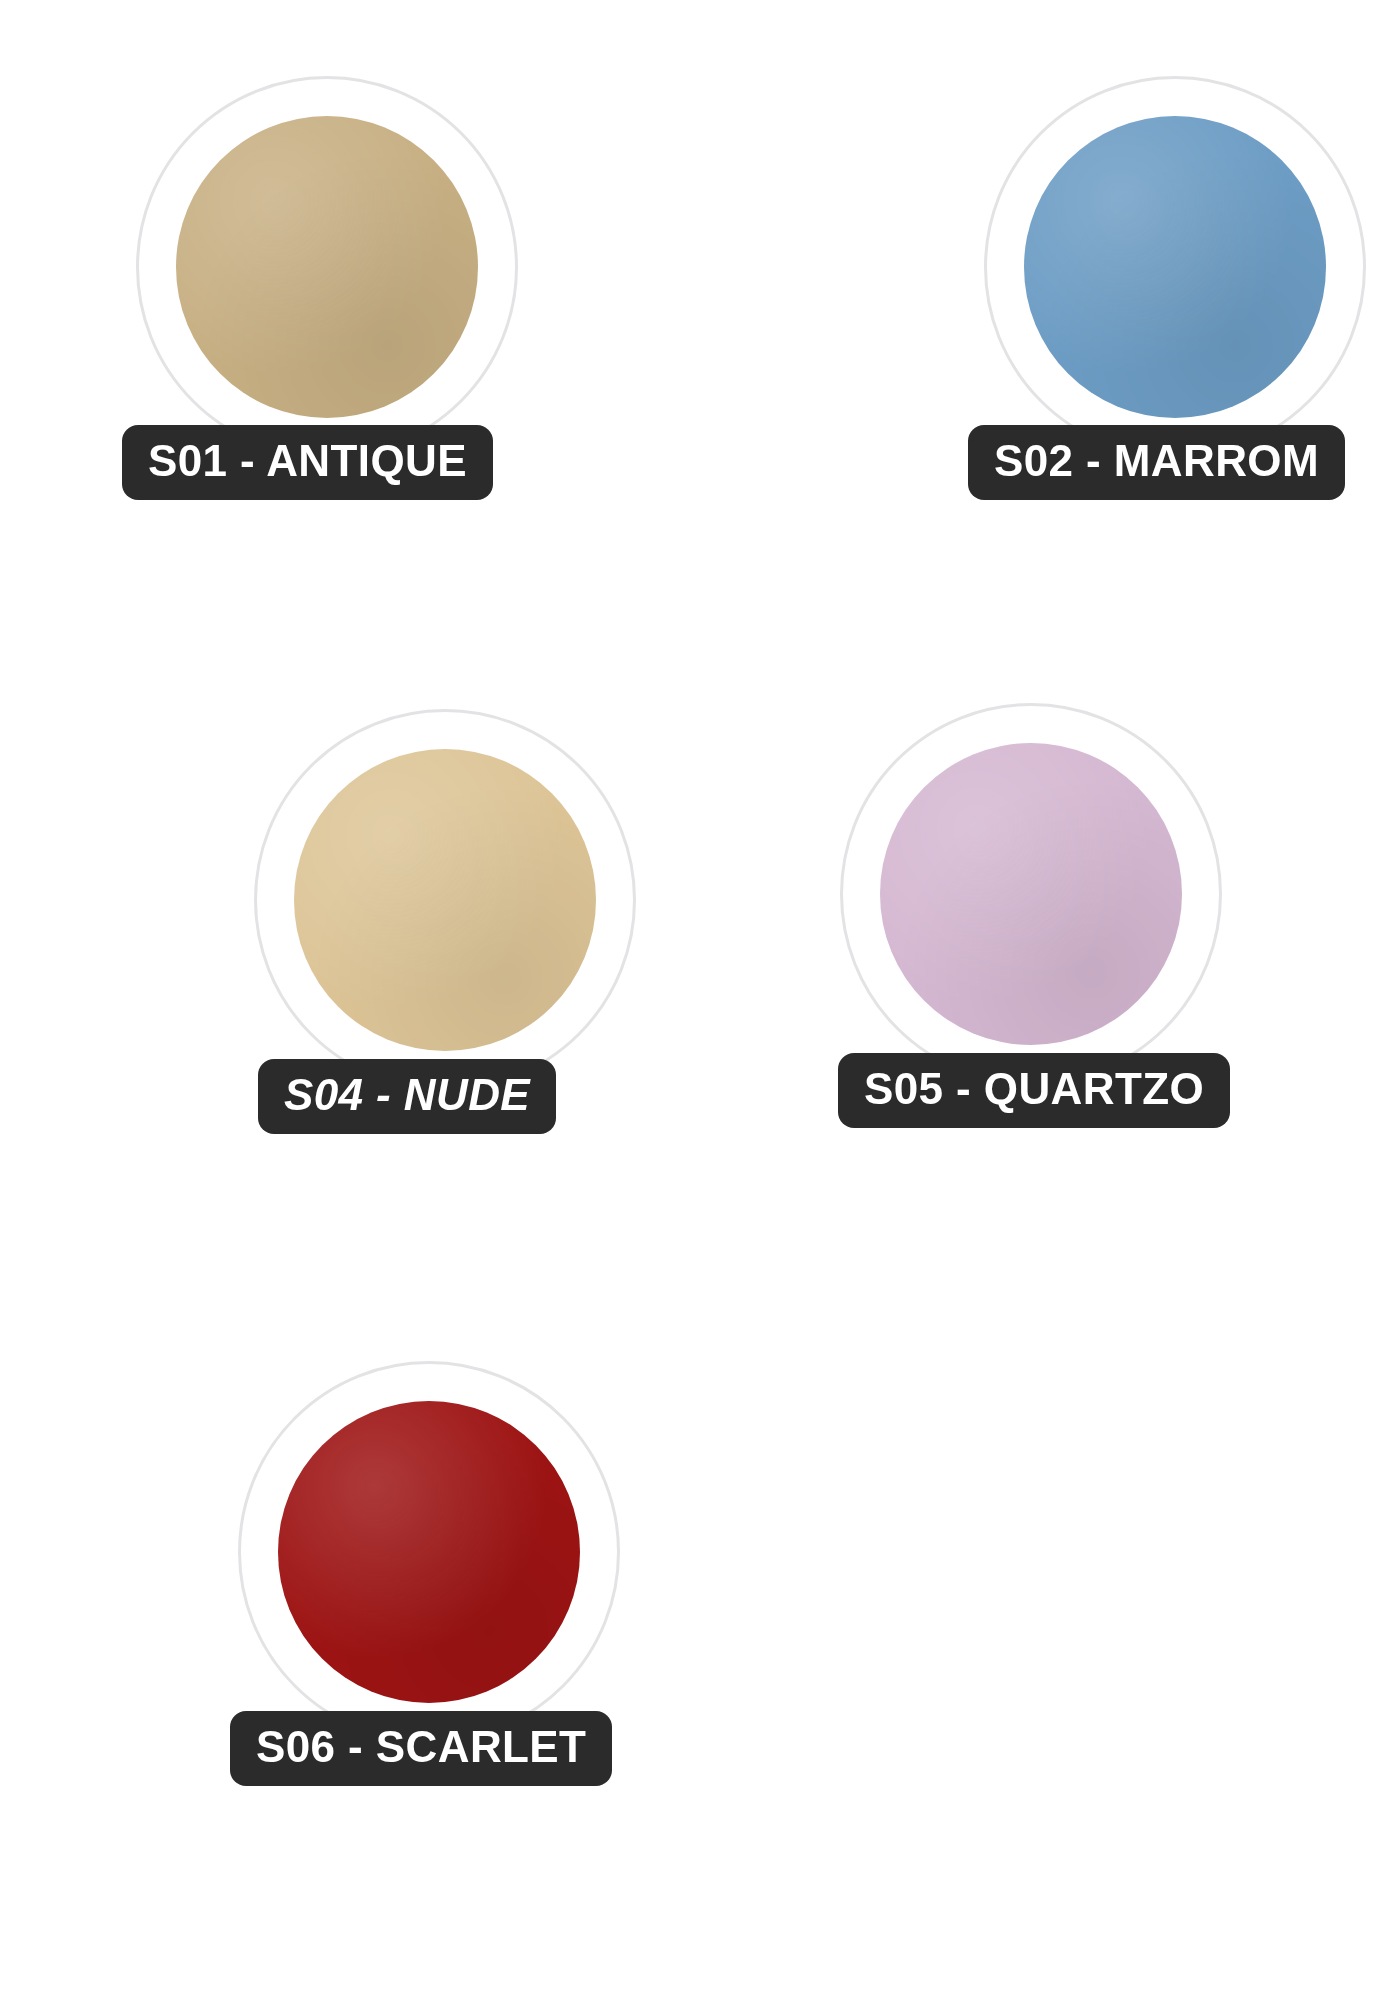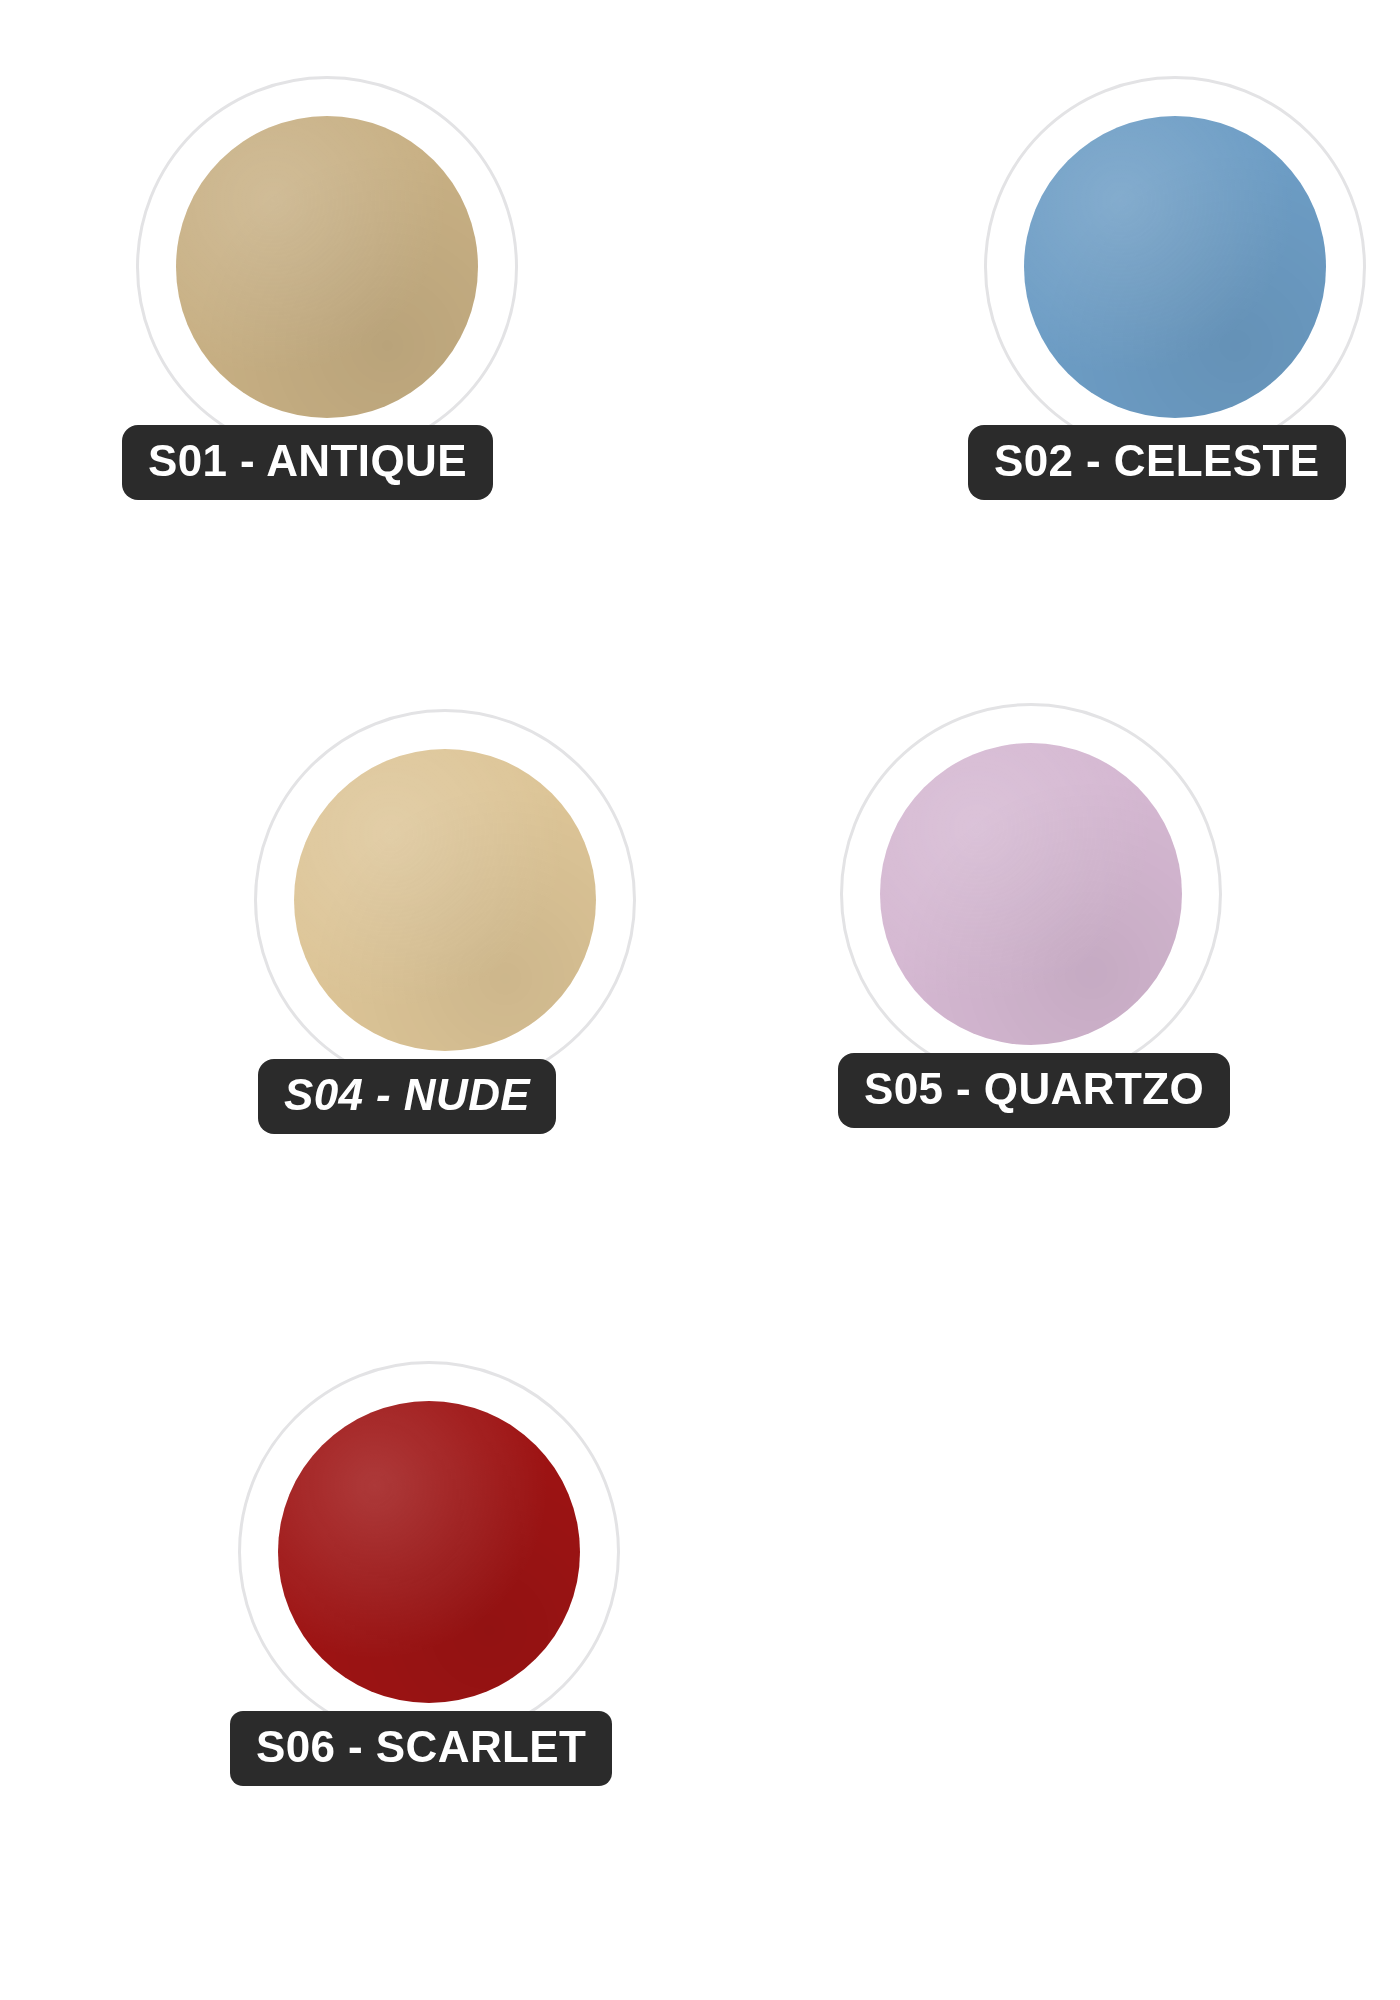--- a/index.html
+++ b/index.html
@@ -107,21 +107,21 @@
   .cell-3 .chip-label{ left: 130px;  top: 402px; }
 
   .cell-4 .chip-wrap { left: 254px;  top: 52px; }
   .cell-4 .chip-label{ left: 258px;  top: 402px; font-style: italic; }
 
   
   .cell-5 .chip-wrap { left: 130px;  top: 46px; }
   .cell-5 .chip-label{ left: 128px;  top: 396px; }
 
   .cell-6 .chip-wrap { left: 238px;  top: 46px; }
-  .cell-6 .chip-label{ left: 230px;  top: 396px; border-radius: 13px; }
+  .cell-6 .chip-label{ left: 230px;  top: 396px; }
 </style>
 </head>
 <body>
 
 <div id="page">
 
   <div class="swatch-grid">
 
     <div class="swatch-cell cell-1">
       <div class="chip-wrap">
@@ -129,21 +129,21 @@
         <div class="chip-fill" style="background-color: rgb(200, 176, 132);"></div>
       </div>
       <div class="chip-label">S01 - ANTIQUE</div>
     </div>
 
     <div class="swatch-cell cell-2">
       <div class="chip-wrap">
         <div class="chip-ring" style="border-color: rgb(227, 227, 229);"></div>
         <div class="chip-fill" style="background-color: rgb(109, 157, 197);"></div>
       </div>
-      <div class="chip-label">S02 - CELESTE</div>
+      <div class="chip-label">S02 - MARROM</div>
     </div>
 
 
     <div class="swatch-cell cell-4">
       <div class="chip-wrap">
         <div class="chip-ring" style="border-color: rgb(227, 227, 229);"></div>
         <div class="chip-fill" style="background-color: rgb(221, 197, 151);"></div>
       </div>
       <div class="chip-label">S04 - NUDE</div>
     </div>

